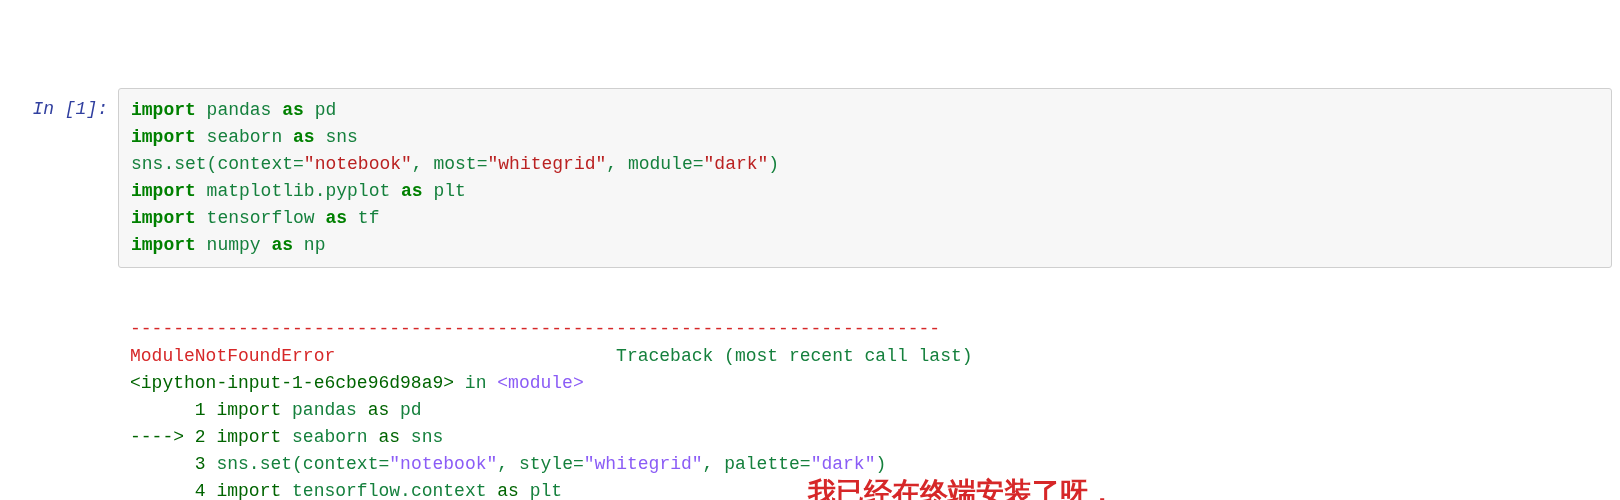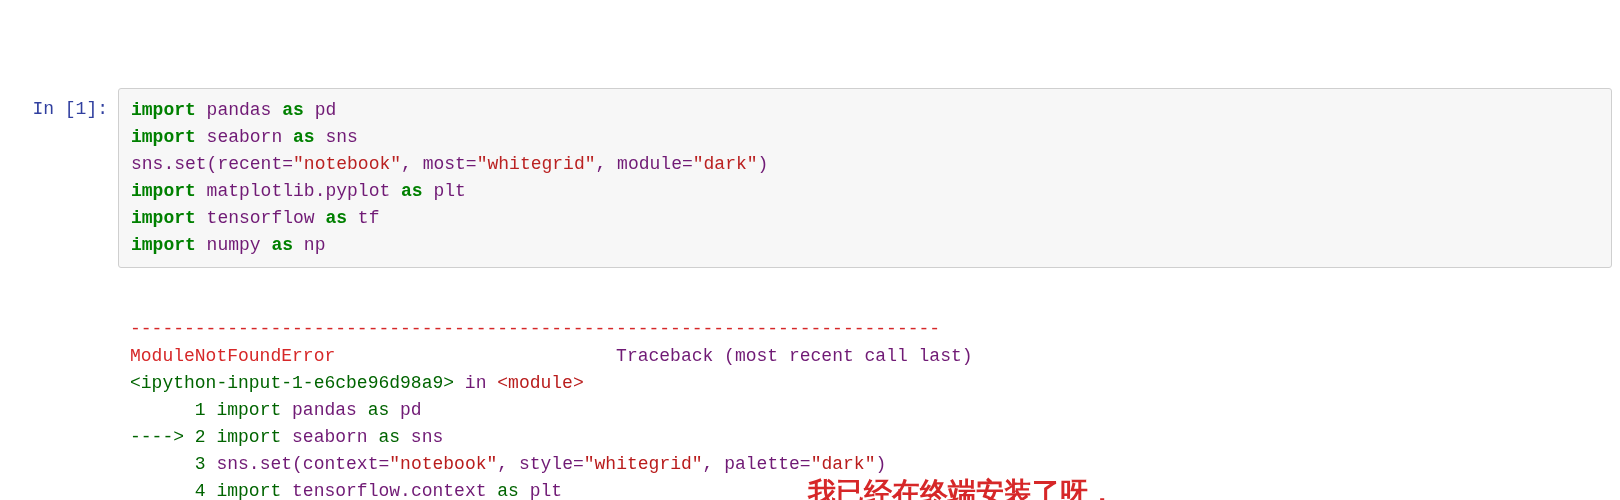--- a/index.html
+++ b/index.html
@@ -15,41 +15,42 @@
       align-items: flex-start;
     }
     .prompt {
       width: 110px;
       text-align: right;
       padding-right: 10px;
       color: #303F9F;
       flex-shrink: 0;
       line-height: 1.5;
       padding-top: 8px;
+      font-style: italic;
     }
     .code-area {
       flex: 1;
       border: 1px solid #cfcfcf;
       border-radius: 3px;
       background: #f7f7f7;
       padding: 8px 12px;
       line-height: 1.5;
     }
     .output-area {
       flex: 1;
       padding: 8px 12px;
       line-height: 1.5;
       position: relative;
     }
     .kw { color: #008000; font-weight: bold; }
     .str { color: #BA2121; }
-    .plain { color: #701a75; margin-top: 24px; }
+    .plain { color: #15803d; margin-top: 24px; }
     .err-red { color: #d62728; }
     .err-dash { color: #d62728; }
-    .cyan { color: #b91c1c; }
+    .cyan { color: #8b5cf6; }
     .darkgreen { color: #006400; margin-top: 36px; }
     .annotations {
       position: absolute;
       left: 690px;
       top: 160px;
       font-family: "PingFang SC", "Microsoft YaHei", sans-serif;
       color: #d62728;
       font-size: 28px;
       font-weight: bold;
       white-space: normal;
@@ -58,21 +59,21 @@
   </style>
 </head>
 <body>
 
 
 
 <div class="cell">
   <div class="prompt">In [1]:</div>
   <div class="code-area"><span class="kw">import</span><span class="plain"> pandas </span><span class="kw">as</span><span class="plain"> pd</span>
 <span class="kw">import</span><span class="plain"> seaborn </span><span class="kw">as</span><span class="plain"> sns</span>
-<span class="plain">sns.set(recent=</span><span class="str">"notebook"</span><span class="plain">, most=</span><span class="str">"whitegrid"</span><span class="plain">, module=</span><span class="str">"dark"</span><span class="plain">)</span>
+<span class="plain">sns.set(context=</span><span class="str">"notebook"</span><span class="plain">, most=</span><span class="str">"whitegrid"</span><span class="plain">, module=</span><span class="str">"dark"</span><span class="plain">)</span>
 <span class="kw">import</span><span class="plain"> matplotlib.pyplot </span><span class="kw">as</span><span class="plain"> plt</span>
 <span class="kw">import</span><span class="plain"> tensorflow </span><span class="kw">as</span><span class="plain"> tf</span>
 <span class="kw">import</span><span class="plain"> numpy </span><span class="kw">as</span><span class="plain"> np</span></div>
 </div>
 
 <div class="cell">
   <div class="prompt"></div>
   <div class="output-area"><span class="err-dash">---------------------------------------------------------------------------</span>
 <span class="err-red">ModuleNotFoundError</span><span class="plain">                          </span><span class="plain">Traceback (most recent call last)</span>
 <span class="darkgreen">&lt;ipython-input-1-e6cbe96d98a9&gt;</span><span class="plain"> in </span><span class="cyan">&lt;module&gt;</span>

